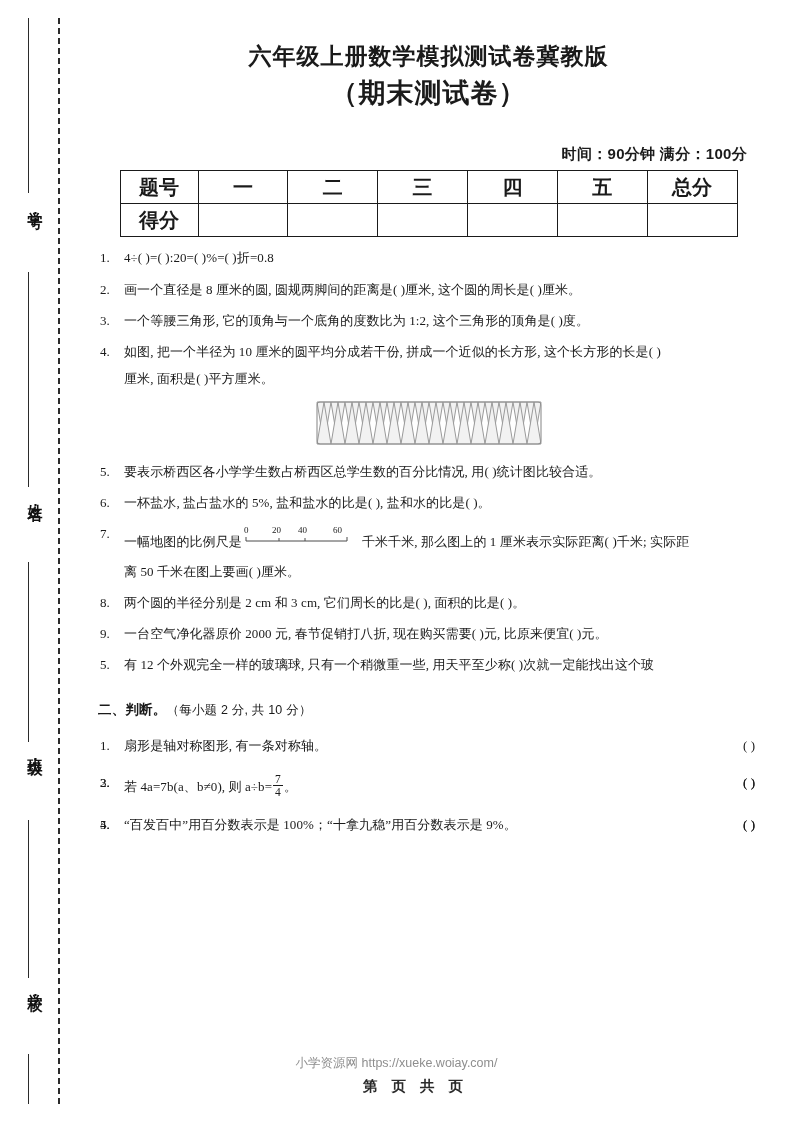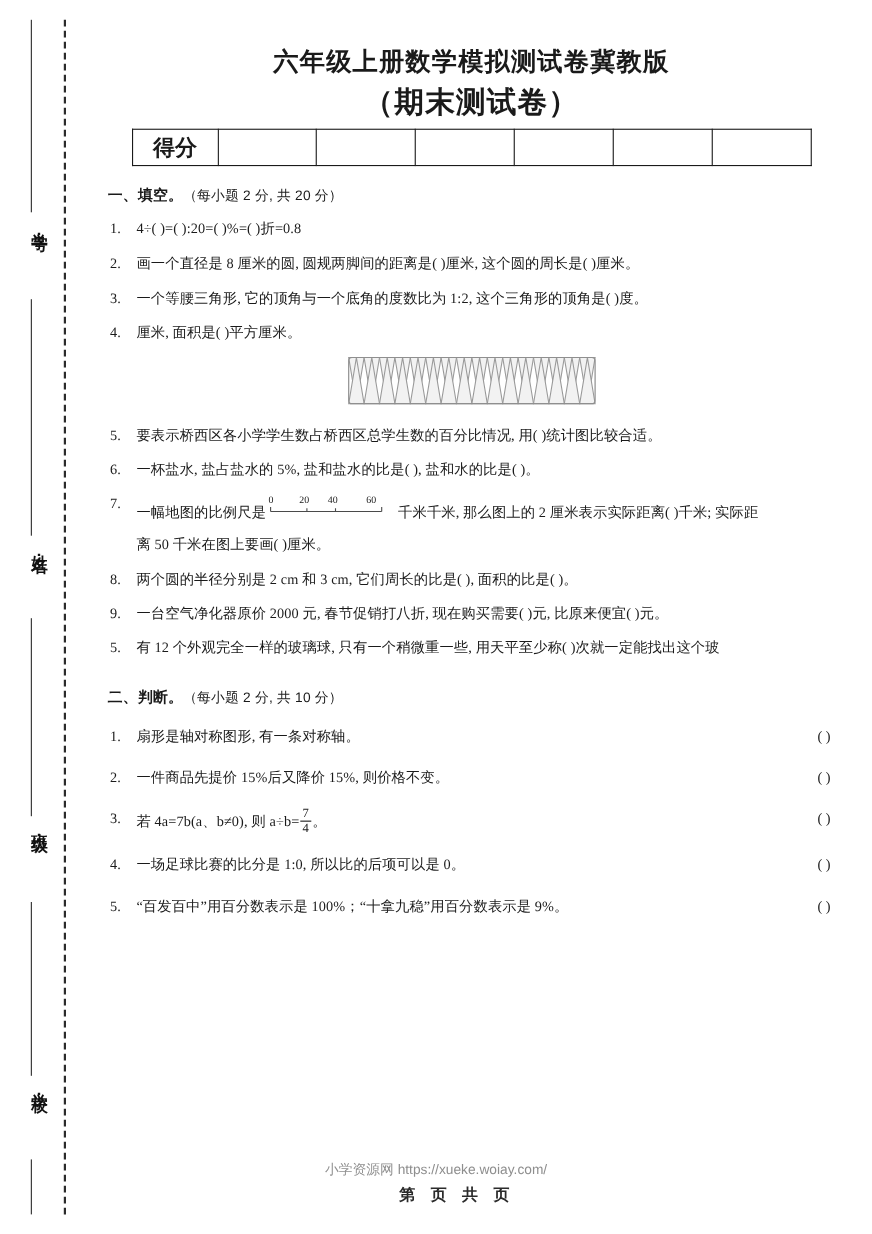--- a/index.html
+++ b/index.html
@@ -213,56 +213,64 @@
 
   <div class="seal-label" style="top:982px;">学校:</div>
   <div class="seal-rule" style="top:1054px;height:50px;"></div>
 </div>
 
 <div class="page">
 
   <div class="title-main">六年级上册数学模拟测试卷冀教版</div>
   <div class="title-sub">（期末测试卷）</div>
 
+  <div class="exam-meta">时间：90分钟  满分：100分</div>
 
   <table class="score-table">
     <tbody>
+        <tr>
+      <td class="head-cell">题号</td>
+      <td>一</td>
+      <td>二</td>
+      <td>三</td>
+      <td>四</td>
+      <td>五</td>
+      <td>总分</td>
+    </tr>
     <tr>
       <td class="head-cell">得分</td>
       <td></td>
       <td></td>
       <td></td>
       <td></td>
       <td></td>
       <td></td>
     </tr>
   </tbody>
     </table>
 
-  <div class="section-head">
-    <span>一、填空。</span><span class="pts">（每小题 2 分, 共 20 分）</span>
-  </div>
 
   <div class="q">
     <span class="num">1.</span>
     <span class="cont">4÷(        )=(        ):20=(        )%=(        )折=0.8</span>
   </div>
 
   <div class="q">
     <span class="num">2.</span>
     <span class="cont">画一个直径是 8 厘米的圆, 圆规两脚间的距离是(        )厘米, 这个圆的周长是(        )厘米。</span>
   </div>
 
   <div class="q">
     <span class="num">3.</span>
     <span class="cont">一个等腰三角形, 它的顶角与一个底角的度数比为 1:2, 这个三角形的顶角是(        )度。</span>
   </div>
 
   <div class="q indent2">
     <span class="num">4.</span>
+    <span class="cont">如图, 把一个半径为 10 厘米的圆平均分成若干份, 拼成一个近似的长方形, 这个长方形的长是(        )</span>
     <span class="cont2">厘米, 面积是(        )平方厘米。</span>
   </div>
 
   <div class="figure-wrap">
     <svg width="232" height="48" viewBox="0 0 232 48">
       <g stroke="#9a9a9a" stroke-width="1" fill="#f2f2f2">
         <polygon points="4,3 18,3 11,45"></polygon>
         <polygon points="4,45 18,45 11,3"></polygon>
         <polygon points="18,3 32,3 25,45"></polygon>
         <polygon points="18,45 32,45 25,3"></polygon>
@@ -314,21 +322,21 @@
     <span class="cont"><span>一幅地图的比例尺是</span><span class="scalebar"><svg width="118" height="24" viewBox="0 0 118 24">
             <text x="1" y="9" font-family="Liberation Serif, serif" font-size="9" fill="#1a1a1a">0</text>
             <text x="29" y="9" font-family="Liberation Serif, serif" font-size="9" fill="#1a1a1a">20</text>
             <text x="55" y="9" font-family="Liberation Serif, serif" font-size="9" fill="#1a1a1a">40</text>
             <text x="90" y="9" font-family="Liberation Serif, serif" font-size="9" fill="#1a1a1a">60</text>
             <line x1="3" y1="17" x2="104" y2="17" stroke="#4a4a4a" stroke-width="1"></line>
             <line x1="3" y1="13" x2="3" y2="17" stroke="#4a4a4a" stroke-width="1"></line>
             <line x1="36" y1="14" x2="36" y2="17" stroke="#4a4a4a" stroke-width="1"></line>
             <line x1="62" y1="14" x2="62" y2="17" stroke="#4a4a4a" stroke-width="1"></line>
             <line x1="104" y1="13" x2="104" y2="17" stroke="#4a4a4a" stroke-width="1"></line>
-          </svg></span><span>千米</span><span>千米, 那么图上的 2 厘米表示实际距离(        )千米; 实际距</span></span>
+          </svg></span><span>千米</span><span>千米, 那么图上的 1 厘米表示实际距离(        )千米; 实际距</span></span>
     <span class="cont2">离 50 千米在图上要画(        )厘米。</span>
   </div>
 
   <div class="q">
     <span class="num">8.</span>
     <span class="cont">两个圆的半径分别是 2 cm 和 3 cm, 它们周长的比是(        ), 面积的比是(        )。</span>
   </div>
 
   <div class="q">
     <span class="num">9.</span>
@@ -345,33 +353,31 @@
   </div>
 
   <div class="tf">
     <span class="num">1.</span>
     <span>扇形是轴对称图形, 有一条对称轴。</span>
     <span class="paren">(        )</span>
   </div>
 
   <div class="tf">
     <span class="num">2.</span>
-    <span>一件商品先提价 15%后又降价 15%, 则价格不变。</span>
     <span class="paren">(        )</span>
   </div>
 
   <div class="tf">
     <span class="num">3.</span>
     <span>若 4a=7b(a、b≠0), 则 a÷b=</span><span class="frac"><span class="n">7</span><span class="d">4</span></span><span>。</span>
     <span class="paren">(        )</span>
   </div>
 
   <div class="tf">
     <span class="num">4.</span>
-    <span>一场足球比赛的比分是 1:0, 所以比的后项可以是 0。</span>
     <span class="paren">(        )</span>
   </div>
 
   <div class="tf">
     <span class="num">5.</span>
     <span>“百发百中”用百分数表示是 100%；“十拿九稳”用百分数表示是 9%。</span>
     <span class="paren">(        )</span>
   </div>
 
 </div>

